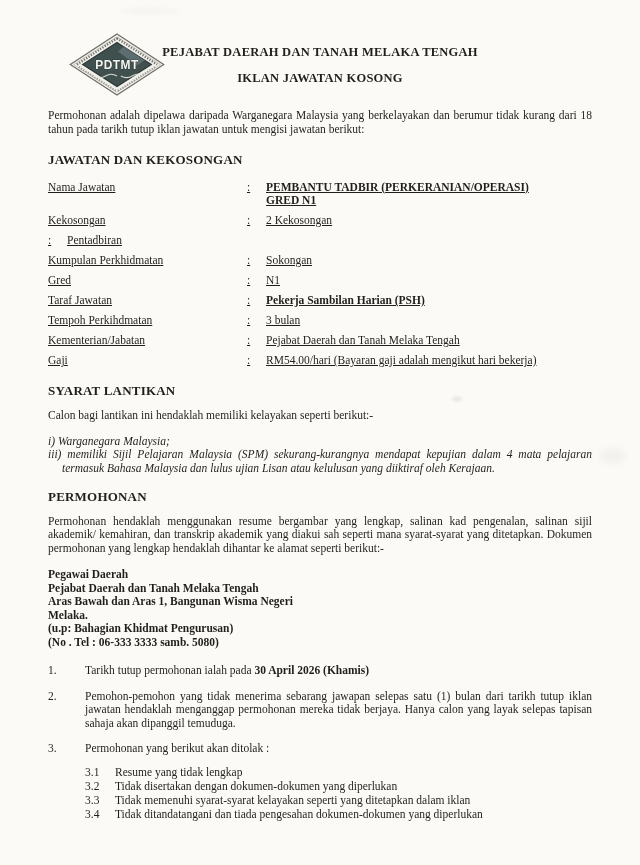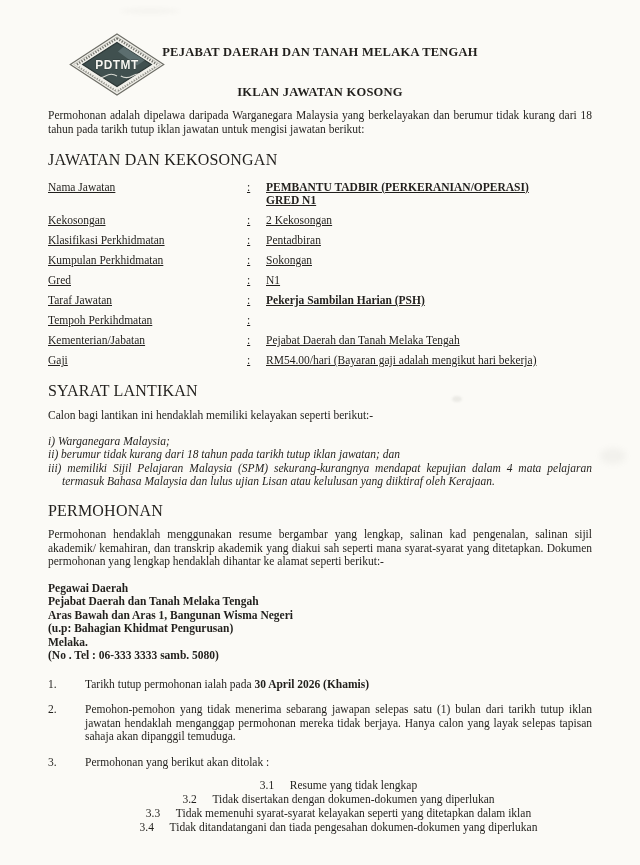--- a/index.html
+++ b/index.html
@@ -21,26 +21,26 @@
   }
   
   .header{position:relative;height:62px;margin-bottom:13px;}
   .logo{position:absolute;left:21px;top:0;width:96px;height:62px;}
   .titles{text-align:center;padding-top:13px;}
   .title-line{
     font-weight:bold;
     font-size:12.5px;
     letter-spacing:.25px;
   }
-  .title-line + .title-line{margin-top:26px;}
+  .title-line + .title-line{margin-top:12px;}
   
   .para{text-align:justify;margin:14px 0 0 0;}
   .sec-heading{
-    font-weight:normal;
-    font-size:16px;
+    font-weight:bold;
+    font-size:13px;
     letter-spacing:.2px;
     margin:17px 0 0 0;
   }
   
   .detail-table{margin-top:14px;text-decoration:underline;}
   .trow{display:flex;margin-bottom:6.5px;}
   .tlabel{width:199px;flex:none;}
   .tcolon{width:19px;flex:none;}
   .tval{flex:1;}
   .bold{font-weight:bold;}
@@ -50,21 +50,21 @@
   
   .address{margin-top:13px;font-weight:bold;}
   .address div{white-space:nowrap;}
   
   .notes{margin-top:15px;}
   .note{display:flex;margin-bottom:12px;}
   .note-num{width:37px;flex:none;}
   .note-text{flex:1;text-align:justify;}
   
   .rejected{margin:10px 0 0 37px;}
-  .rej-row{display:flex;margin-bottom:.5px;justify-content:center;}
+  .rej-row{display:flex;margin-bottom:.5px;}
   .rej-num{width:30px;flex:none;}
   
   .smudge{position:absolute;border-radius:50%;background:#8a8a82;pointer-events:none;}
   .smudge-1{left:452px;top:396px;width:10px;height:6px;opacity:.14;filter:blur(1px);}
   .smudge-2{left:600px;top:448px;width:26px;height:16px;opacity:.08;filter:blur(3px);}
   .smudge-3{left:120px;top:8px;width:60px;height:6px;opacity:.05;filter:blur(2px);}
 </style>
 </head>
 <body>
 
@@ -110,21 +110,20 @@
         <div>PEMBANTU TADBIR (PERKERANIAN/OPERASI)</div>
         <div>GRED N1</div>
       </div>
     </div>
     <div class="trow">
       <div class="tlabel">Kekosongan</div>
       <div class="tcolon">:</div>
       <div class="tval">2 Kekosongan</div>
     </div>
     <div class="trow">
-      <div class="tlabel">Klasifikasi Perkhidmatan</div>
       <div class="tcolon">:</div>
       <div class="tval">Pentadbiran</div>
     </div>
     <div class="trow">
       <div class="tlabel">Kumpulan Perkhidmatan</div>
       <div class="tcolon">:</div>
       <div class="tval">Sokongan</div>
     </div>
     <div class="trow">
       <div class="tlabel">Gred</div>
@@ -132,50 +131,50 @@
       <div class="tval">N1</div>
     </div>
     <div class="trow">
       <div class="tlabel">Taraf Jawatan</div>
       <div class="tcolon">:</div>
       <div class="tval bold">Pekerja Sambilan Harian (PSH)</div>
     </div>
     <div class="trow">
       <div class="tlabel">Tempoh Perkihdmatan</div>
       <div class="tcolon">:</div>
+      <div class="tval">3 bulan</div>
     </div>
     <div class="trow">
       <div class="tlabel">Kementerian/Jabatan</div>
       <div class="tcolon">:</div>
       <div class="tval">Pejabat Daerah dan Tanah Melaka Tengah</div>
     </div>
     <div class="trow">
       <div class="tlabel">Gaji</div>
       <div class="tcolon">:</div>
       <div class="tval">RM54.00/hari (Bayaran gaji adalah mengikut hari bekerja)</div>
     </div>
   </div>
 
   <div class="sec-heading" style="margin-top:16px">SYARAT LANTIKAN</div>
   <div class="para" style="margin-top:12px">Calon bagi lantikan ini hendaklah memiliki kelayakan seperti berikut:-</div>
   <div class="syarat-list">
     <div class="syarat-item">i) Warganegara Malaysia;</div>
-    <div class="syarat-item">ii) berumur tidak kurang dari 18 tahun pada tarikh tutup iklan jawatan; dan</div>
     <div class="syarat-item">iii) memiliki Sijil Pelajaran Malaysia (SPM) sekurang-kurangnya mendapat kepujian dalam 4 mata pelajaran termasuk Bahasa Malaysia dan lulus ujian Lisan atau kelulusan yang diiktiraf oleh Kerajaan.</div>
   </div>
 
   <div class="sec-heading" style="margin-top:15px">PERMOHONAN</div>
   <div class="para" style="margin-top:11px">Permohonan hendaklah menggunakan resume bergambar yang lengkap, salinan kad pengenalan, salinan sijil akademik/ kemahiran, dan transkrip akademik yang diakui sah seperti mana syarat-syarat yang ditetapkan.  Dokumen permohonan yang lengkap hendaklah dihantar ke alamat seperti berikut:-</div>
 
   <div class="address">
     <div>Pegawai Daerah</div>
     <div>Pejabat Daerah dan Tanah Melaka Tengah</div>
     <div>Aras Bawah dan Aras 1, Bangunan Wisma Negeri</div>
+    <div>Melaka.</div>
     <div>(u.p: Bahagian Khidmat Pengurusan)</div>
-    <div>Melaka.</div>
     <div>(No . Tel : 06-333 3333 samb. 5080)</div>
   </div>
 
   <div class="notes">
     <div class="note">
       <div class="note-num">1.</div>
       <div class="note-text"><span>Tarikh tutup permohonan ialah pada </span><span class="bold">30 April 2026 (Khamis)</span></div>
     </div>
     <div class="note">
       <div class="note-num">2.</div>

